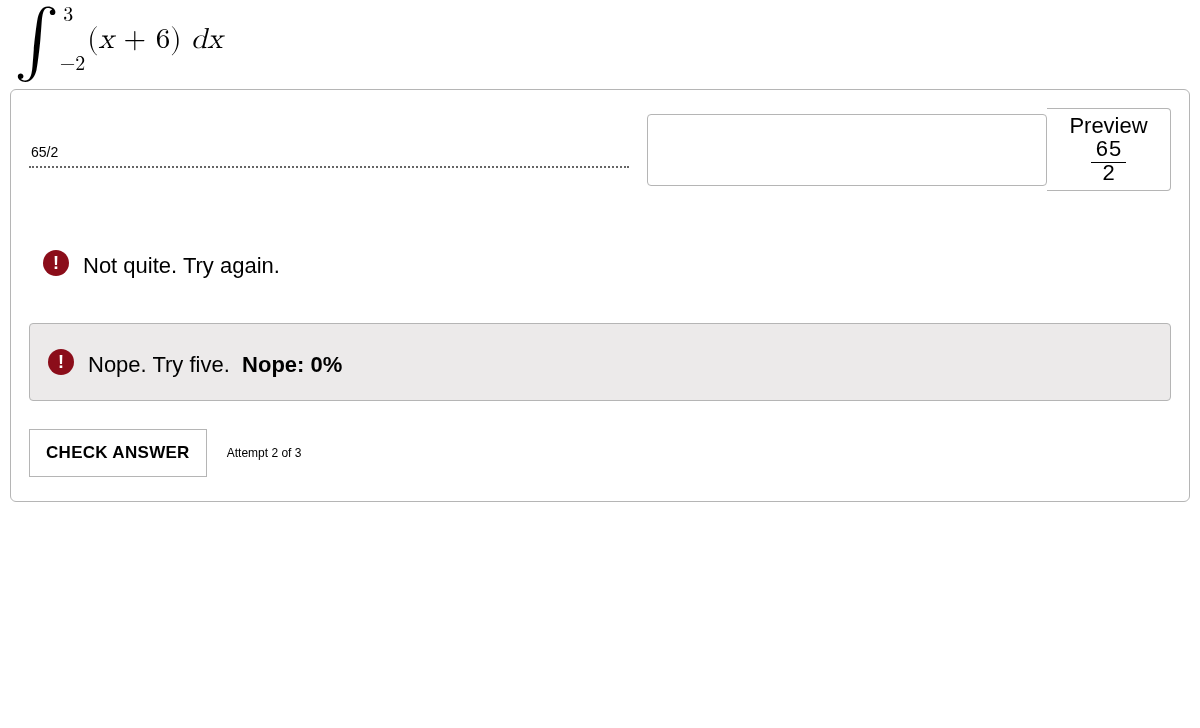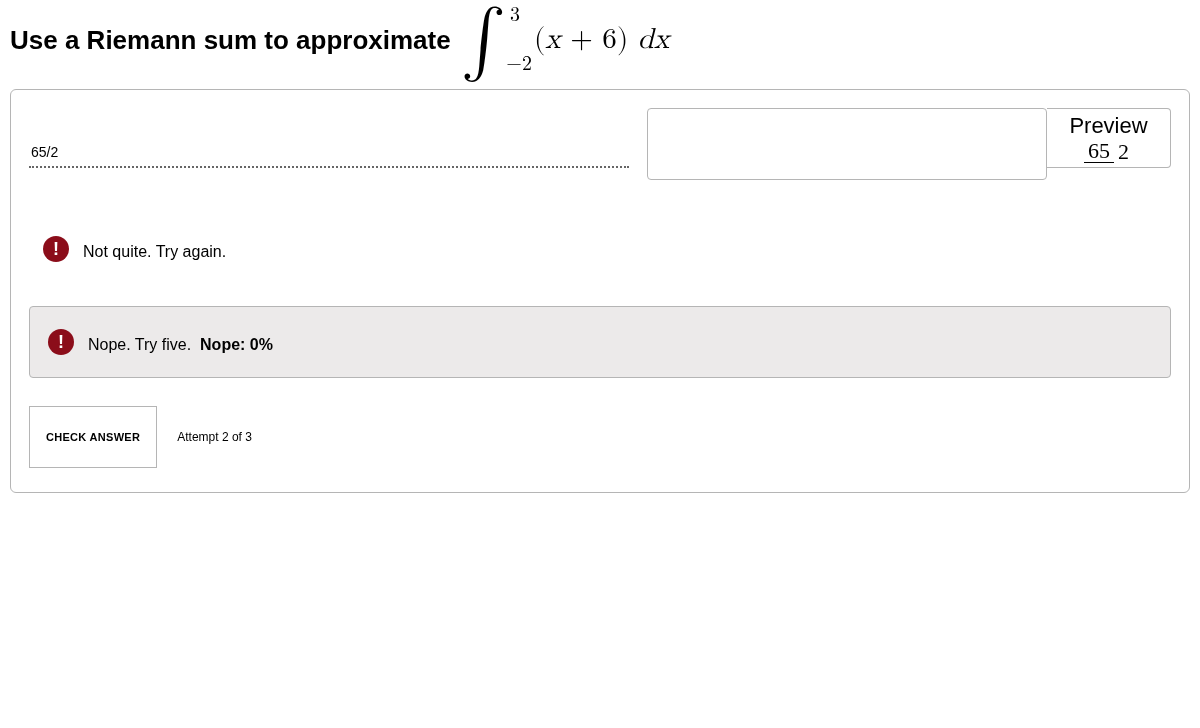--- a/index.html
+++ b/index.html
@@ -73,21 +73,21 @@
       border: none;
       border-bottom: 2px dotted #666;
       font-size: 14px;
       padding: 6px 2px;
       outline: none;
       font-family: Arial, sans-serif;
     }
     .preview-box {
       flex: 1;
       display: flex;
-      align-items: flex-start;
+      align-items: center;
     }
     .preview-canvas {
       flex: 0 0 400px;
       border: 1px solid #b5b5b5;
       border-radius: 4px;
       background: #fff;
       min-height: 72px;
     }
     .preview-side {
       flex: 1;
@@ -97,23 +97,23 @@
       display: flex;
       flex-direction: column;
       align-items: center;
       justify-content: center;
       padding: 4px;
     }
     .preview-label {
       font-size: 22px;
     }
     .preview-fraction {
-      font-family: Liberation Serif, serif;
-      display: flex;
-      flex-direction: row;
+      font-family: Liberation Mono, monospace;
+      display: flex;
+      flex-direction: column;
       align-items: center;
       line-height: 1.05;
       font-size: 22px;
     }
     .frac-num { border-bottom: 1.5px solid #000; padding: 0 4px; }
     .frac-den { padding: 0 4px; }
 
     .feedback-box {
       padding: 16px 14px;
       display: flex;
@@ -136,47 +136,46 @@
       color: #fff;
       display: flex;
       align-items: center;
       justify-content: center;
       font-weight: bold;
       font-size: 18px;
       flex-shrink: 0;
       font-family: Arial, sans-serif;
     }
     .feedback-text {
-      font-size: 16px;
+      font-size: 22px;
       margin-top: 6px;
     }
     .feedback-bold { font-weight: bold; }
 
     .action-row {
       display: flex;
       align-items: center;
       gap: 20px;
       margin-top: 4px;
     }
     .check-btn {
       border: 1px solid #b5b5b5;
       background: #fff;
       font-weight: bold;
-      font-size: 11px;
-      padding: 24px 16px;
+      font-size: 17px;
+      padding: 13px 16px;
       cursor: pointer;
       letter-spacing: 0.3px;
     }
     .attempt-text { font-size: 12px; }
   </style>
 </head>
 <body>
 
 <div class="question-text">
-  <span>Use a Riemann sum to approximate</span>
   <span class="integral-wrap">
     <span class="integral-symbol">∫
       <span class="integral-upper">3</span>
       <span class="integral-lower">−2</span>
     </span>
     <span class="integrand">
       <span class="paren">(</span><span>x</span><span class="num">&nbsp;</span><span class="num">+</span><span class="num">&nbsp;</span><span class="num">6</span><span class="paren">)</span>&nbsp;<span>dx</span>
     </span>
   </span>
 </div>

